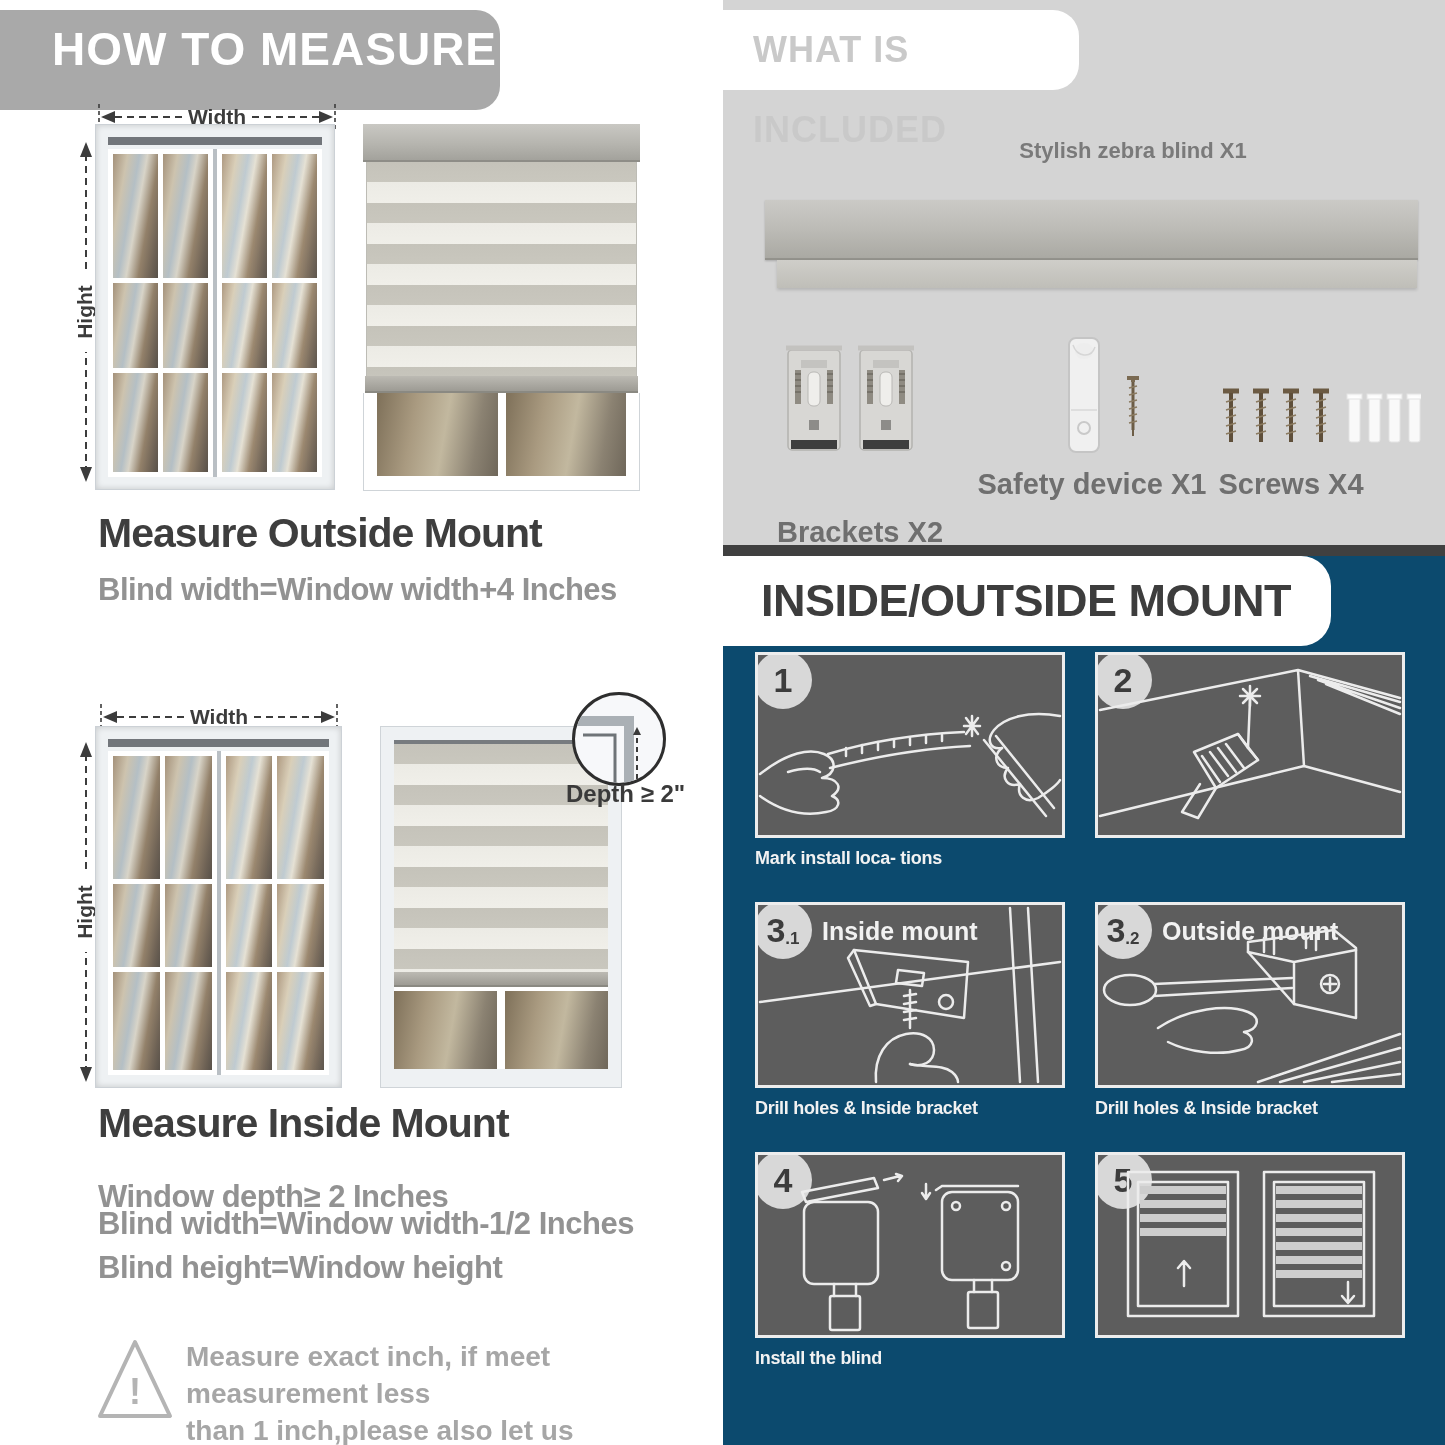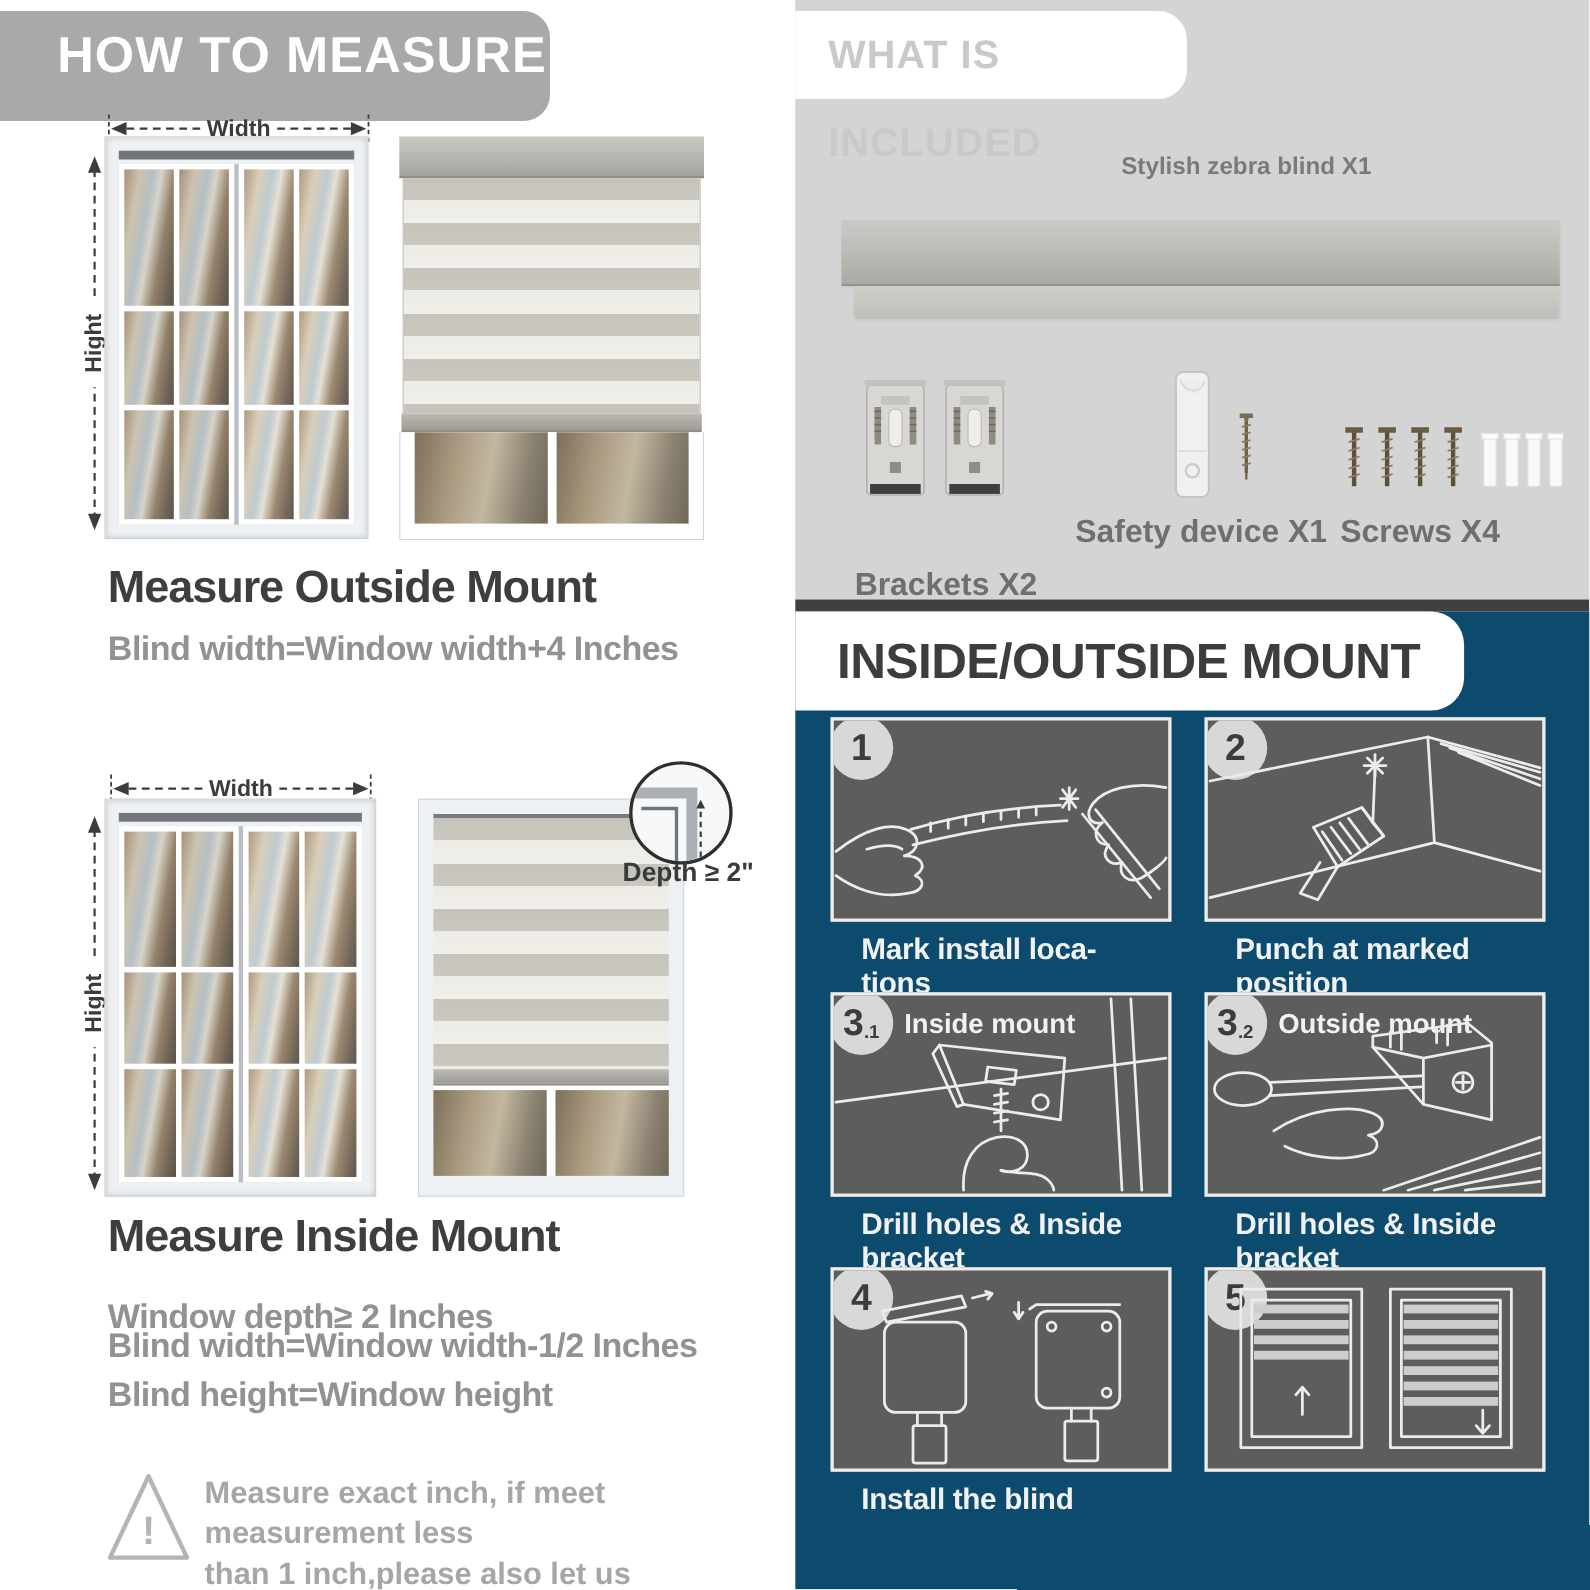--- a/index.html
+++ b/index.html
@@ -74,21 +74,21 @@
                     border-radius:0 30px 30px 0;color:#3d3d3d;font-weight:bold;font-size:45px;
                     line-height:90px;padding-left:38px;letter-spacing:-0.5px;box-sizing:border-box;}
   .step{position:absolute;width:310px;}
   .panel{position:relative;width:310px;height:186px;border:3px solid #ededed;box-sizing:border-box;
          overflow:hidden;background:#5d5d5d;}
   .badge{position:absolute;left:-4px;top:-4px;width:58px;height:58px;border-radius:50%;
          background:#d8d8d8;display:flex;align-items:center;justify-content:center;}
   .badge-num{font-weight:bold;font-size:34px;color:#3c3c3c;}
   .badge-sub{font-weight:bold;font-size:17px;color:#3c3c3c;align-self:flex-end;margin-bottom:10px;}
   .inner-label{position:absolute;left:64px;top:12px;font-weight:bold;font-size:25px;color:#f2f2f2;}
-  .caption{margin-top:10px;font-weight:bold;font-size:27px;color:#f2f2f2;letter-spacing:-0.3px;margin-left:28px;}
+  .caption{margin-top:10px;font-weight:bold;font-size:18px;color:#f2f2f2;letter-spacing:-0.3px;}
   .art{position:absolute;left:0;top:0;width:100%;height:100%;}
 </style>
 </head>
 <body>
 
 <div id="root">
 
   <div class="left-col">
 
     <div class="banner-gray">
@@ -351,21 +351,20 @@
               <path d="M2 160 L206 110"></path>
               <path d="M150 92 L152 44"></path>
               <path d="M142 40 L162 40 M152 30 L152 50 M145 33 L159 47 M159 33 L145 47"></path>
               <path d="M96 96 L140 78 L160 104 L118 132 Z"></path>
               <path d="M104 100 L122 126 M112 96 L130 120 M120 92 L138 116 M128 88 L146 112"></path>
               <path d="M118 132 L100 162 L84 156 L102 128"></path>
               <path d="M140 78 L150 92 L160 104"></path>
             </g>
           </svg>
         </div>
-        <div class="caption">Punch at  marked position</div>
       </div>
 
       <div class="step" style="left:32px;top:346px;">
         <div class="panel">
           <div class="badge">
             <span class="badge-num">3</span>
             <span class="badge-sub">.1</span>
           </div>
           <div class="inner-label">Inside mount</div>
           <svg class="art" viewBox="0 0 304 178">

